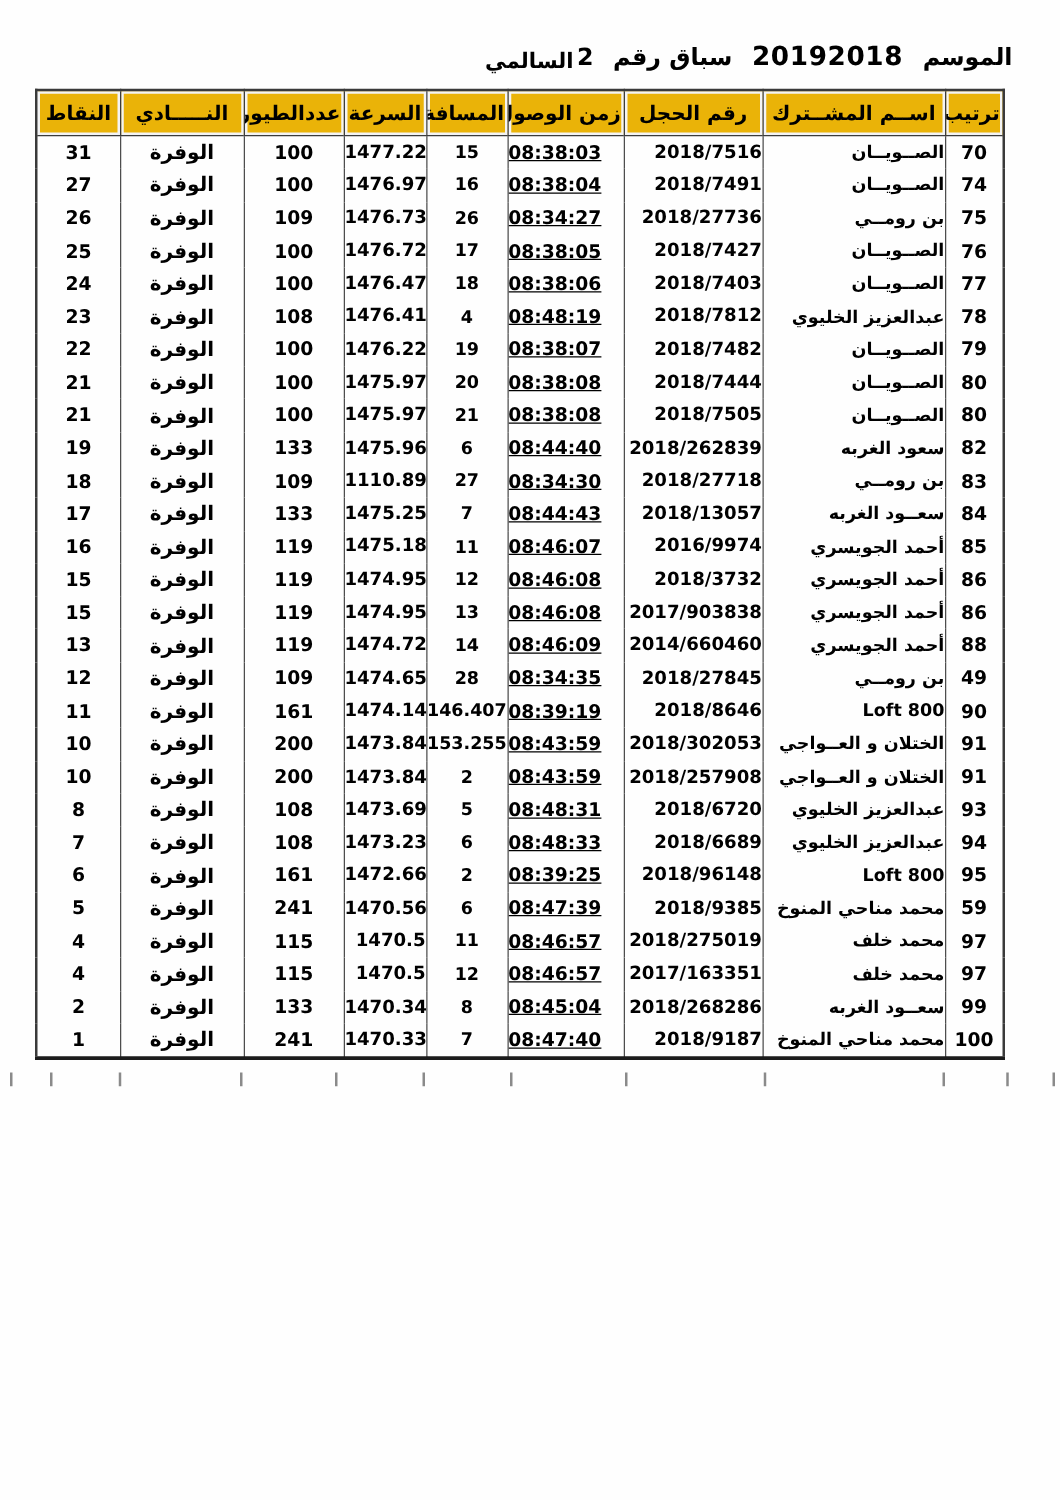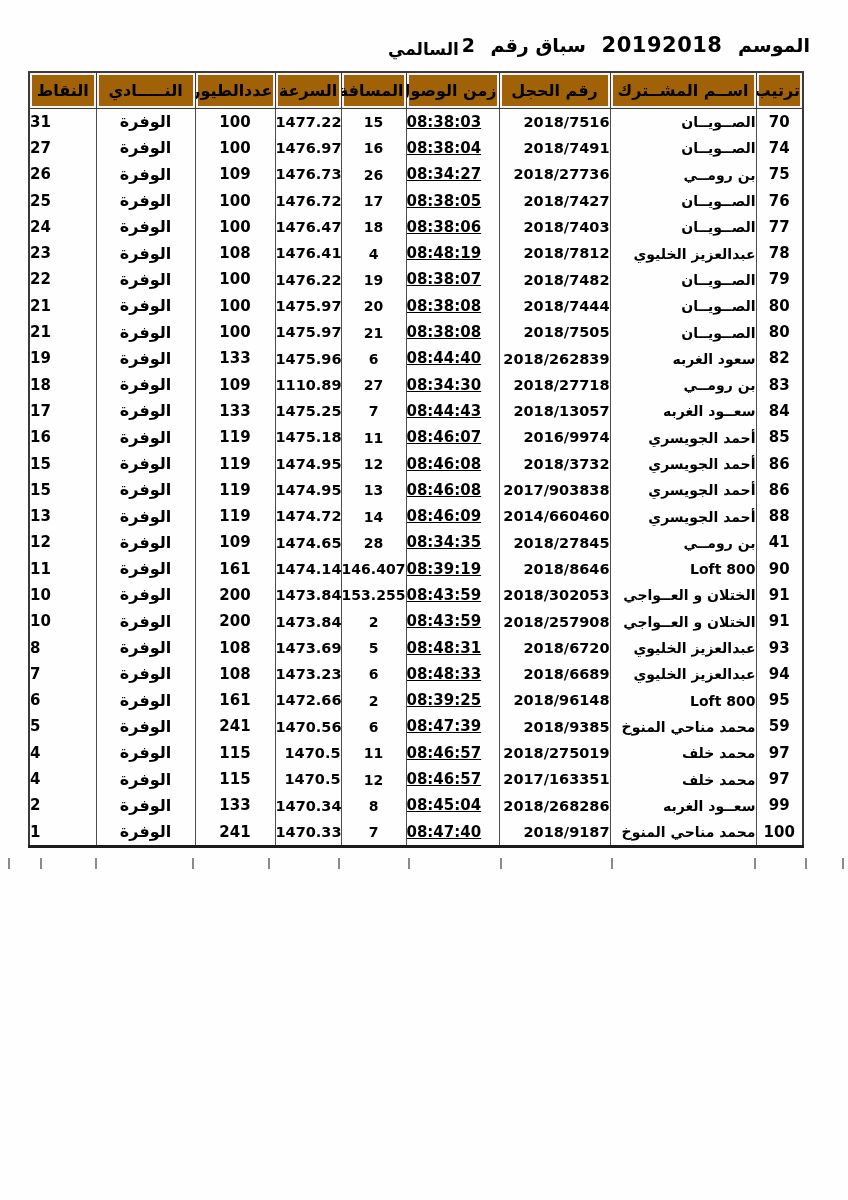--- a/index.html
+++ b/index.html
@@ -21,38 +21,38 @@
   .title-left .tok:last-child{margin-left:0;}
   .title-left .num{font-size:16px;}
 
   
   table.results{
     position:absolute;top:71px;left:28px;width:774px;
     border-collapse:collapse;table-layout:fixed;direction:rtl;
     border:2px solid #3a3a3a;border-bottom:3px solid #1c1c1c;
   }
   table.results th{
-    height:35px;background:#a16207;border:1px solid #3c3c3c;
+    height:35px;background:#eab308;border:1px solid #3c3c3c;
     box-shadow:inset 0 0 0 2px #f4f4f4;
     font-size:16px;font-weight:700;text-align:center;padding:0 2px;overflow:hidden;white-space:nowrap;
   }
   table.results td{
     height:26.3px;border-left:1px solid #4d4d4d;border-right:1px solid #4d4d4d;
     padding:0;font-weight:700;line-height:1;vertical-align:middle;
     overflow:hidden;white-space:nowrap;
   }
   td.c0{text-align:center;font-size:15px;}
   td.c1{text-align:right;padding-right:6px;font-size:14px;}
   td.c2{direction:ltr;text-align:right;padding-right:5px;font-size:14.5px;}
   td.c3{direction:ltr;text-align:left;padding-right:5px;font-size:15px;text-decoration:underline;}
   td.c4{text-align:center;font-size:14px;}
   td.c5{direction:ltr;text-align:right;padding-right:4px;font-size:14.5px;}
   td.c6{text-align:center;font-size:15px;}
   td.c7{text-align:center;font-size:16px;margin-left:25px;}
-  td.c8{text-align:left;font-size:15px;}
+  td.c8{text-align:center;font-size:15px;}
 
   
   .tick{position:absolute;top:858px;width:2px;height:11px;background:#8a8a8a;}
 </style>
 </head>
 <body>
 
 <div class="page">
 
   <div class="title-right">
@@ -261,21 +261,21 @@
           <td class="c1">أحمد الجويسري</td>
           <td class="c2">2014/660460</td>
           <td class="c3">08:46:09</td>
           <td class="c4">14</td>
           <td class="c5">1474.72</td>
           <td class="c6">119</td>
           <td class="c7">الوفرة</td>
           <td class="c8">13</td>
         </tr>
         <tr>
-          <td class="c0">41</td>
+          <td class="c0">49</td>
           <td class="c1">بن رومــي</td>
           <td class="c2">2018/27845</td>
           <td class="c3">08:34:35</td>
           <td class="c4">28</td>
           <td class="c5">1474.65</td>
           <td class="c6">109</td>
           <td class="c7">الوفرة</td>
           <td class="c8">12</td>
         </tr>
         <tr>

